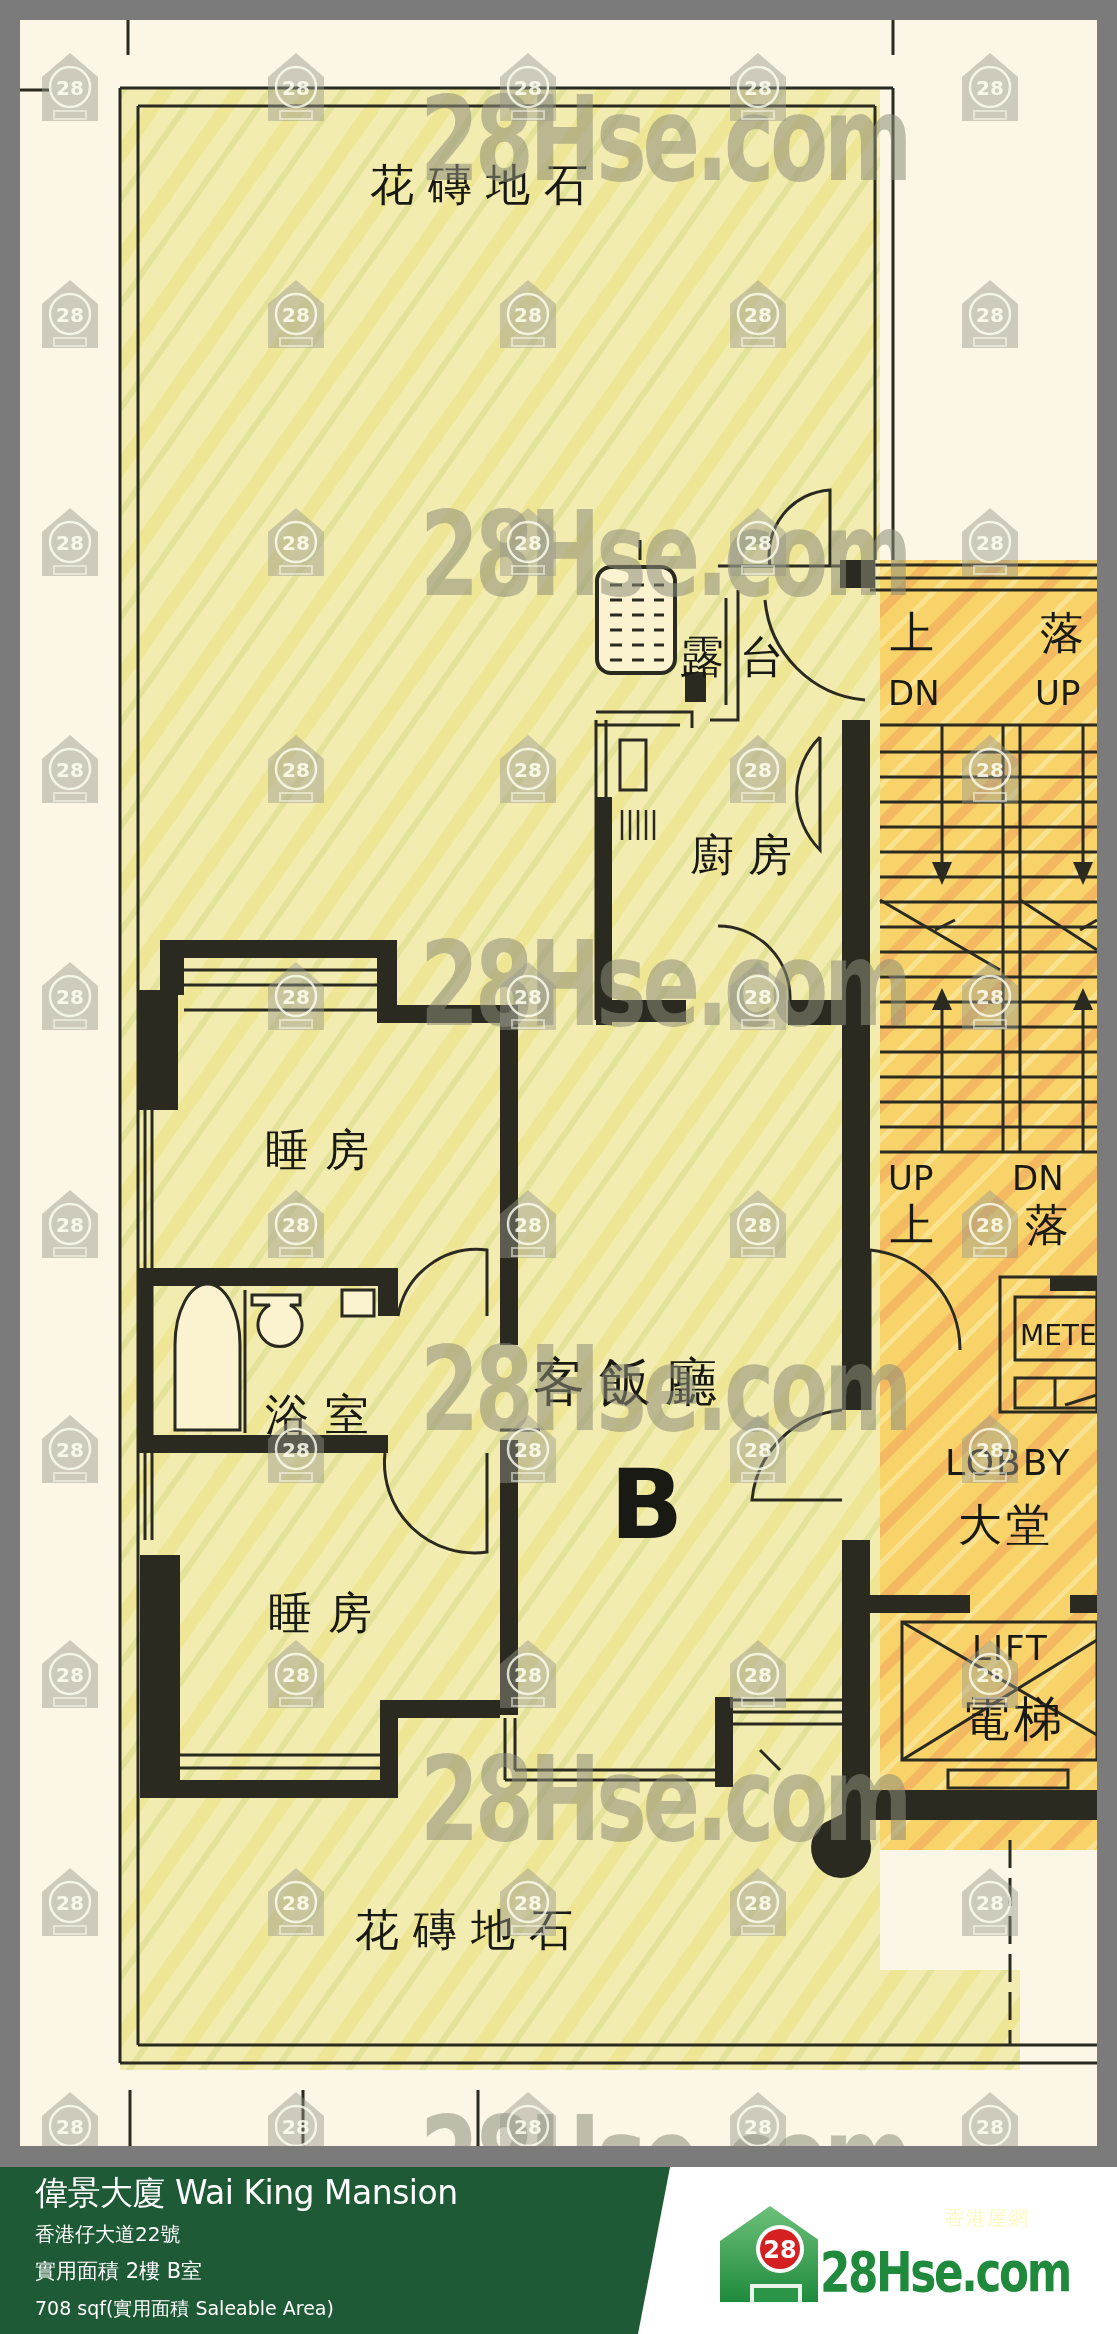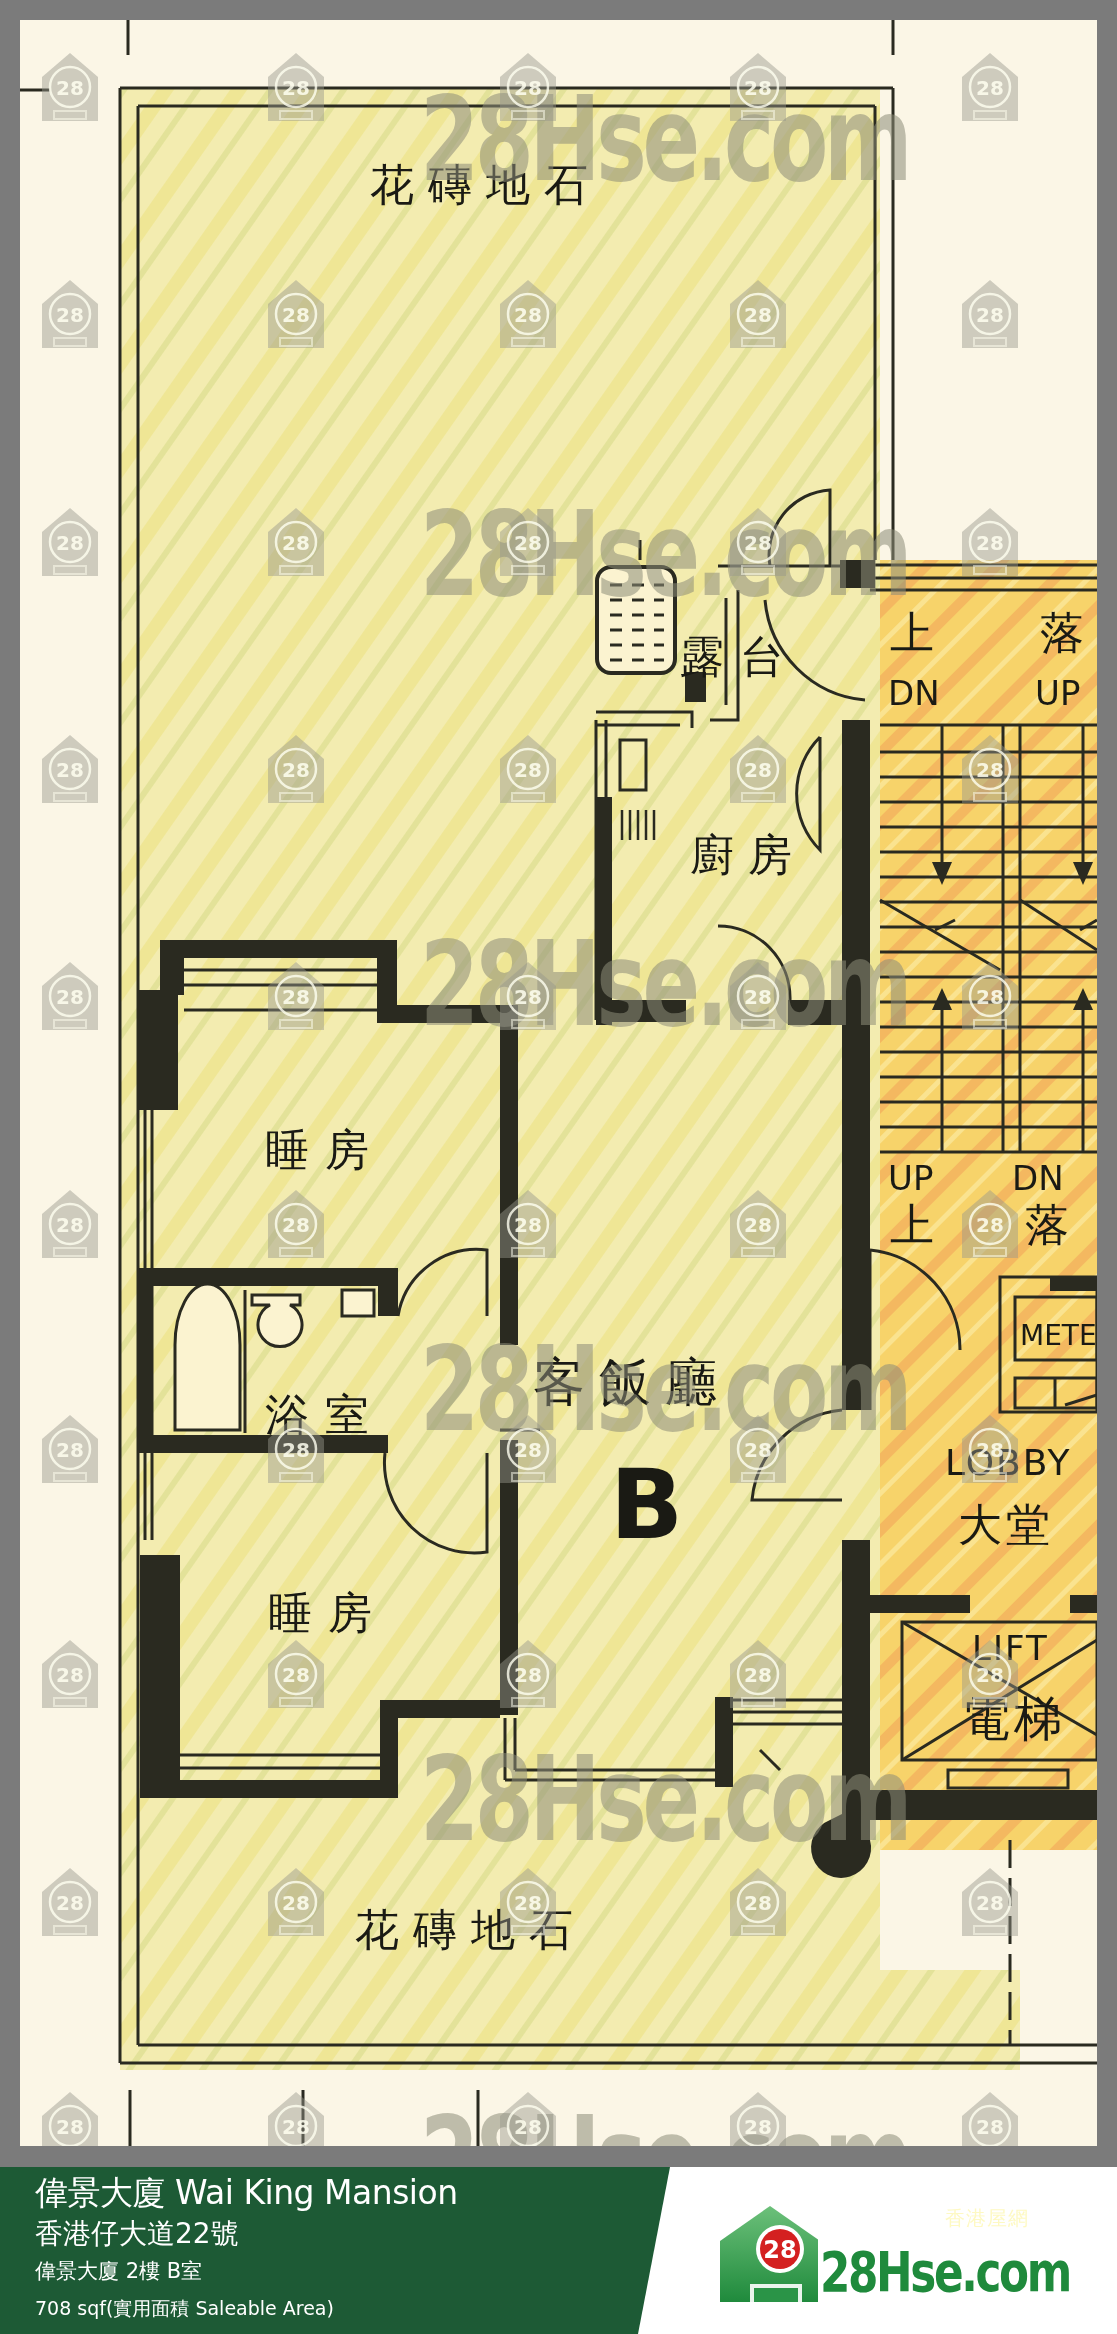--- a/index.html
+++ b/index.html
@@ -5,21 +5,21 @@
   html, body { margin: 0; padding: 0; background: #7a7a7a; }
   body { width: 1117px; height: 2334px; position: relative; overflow: hidden; font-family: "DejaVu Sans", sans-serif; }
   .frame { position: absolute; left: 0; top: 0; width: 1117px; height: 2334px; background: #7b7b7b; }
   .plan { position: absolute; left: 20px; top: 20px; width: 1077px; height: 2126px; background: #fbf6e6; overflow: hidden; }
   .plan svg { position: absolute; left: -20px; top: -20px; }
   .label-cjk { font-family: "DejaVu Sans", sans-serif; fill: #1a1a14; }
   .caption { position: absolute; left: 0; top: 2167px; width: 1117px; height: 167px; background: #ffffff; }
   .caption-green { position: absolute; left: 0; top: 0; width: 1117px; height: 167px; }
   .caption-text { position: absolute; left: 9px; top: 4px; color: #ffffff; font-family: "DejaVu Sans", sans-serif; margin-left: 26px; }
   .cap-title { font-size: 33px; line-height: 44px; white-space: nowrap; letter-spacing: -0.5px; }
-  .cap-address { font-size: 28px; line-height: 38px; white-space: nowrap; }
+  .cap-address { font-size: 20px; line-height: 38px; white-space: nowrap; }
   .cap-unit { font-size: 21px; line-height: 36px; white-space: nowrap; }
   .cap-area { font-size: 19px; line-height: 38px; white-space: nowrap; }
   .logo-tagline { position: absolute; left: 945px; top: 2205px; font-size: 20px; color: #fef9c3; font-family: "DejaVu Sans", sans-serif; letter-spacing: 1px; }
   .logo-text { position: absolute; left: 820px; top: 2240px; font-size: 56px; font-weight: bold; color: #1f8a3c; font-family: "DejaVu Sans", sans-serif; letter-spacing: -3px; transform: scaleX(0.78); transform-origin: left center; line-height: 64px; }
   .wm-big { position: absolute; font-family: "DejaVu Sans", sans-serif; font-weight: bold; color: rgba(140,140,120,0.55); font-size: 118px; letter-spacing: -6px; transform: scaleX(0.72); transform-origin: left top; line-height: 1; white-space: nowrap; pointer-events: none; }
 </style>
 </head>
 <body>
 
 <div class="frame"></div>
@@ -339,21 +339,21 @@
 </svg>
 </div>
 
 <div class="caption">
   <svg class="caption-green" width="1117" height="167">
     <polygon points="0,0 670,0 638,167 0,167" fill="#1d5a35"></polygon>
   </svg>
   <div class="caption-text">
     <div class="cap-title">偉景大廈 Wai King Mansion</div>
     <div class="cap-address">香港仔大道22號</div>
-    <div class="cap-unit">偉景大廈 2樓 B室</div>
+    <div class="cap-unit">實用面積 2樓 B室</div>
     <div class="cap-area">708 sqf(實用面積 Saleable Area)</div>
   </div>
 </div>
 
 <svg style="position:absolute;left:718px;top:2206px;" width="100" height="96">
   <defs>
     <linearGradient id="lg" x1="0" y1="0" x2="0" y2="1">
       <stop offset="0" stop-color="#6cc07a"></stop>
       <stop offset="1" stop-color="#1f8a3c"></stop>
     </linearGradient>

